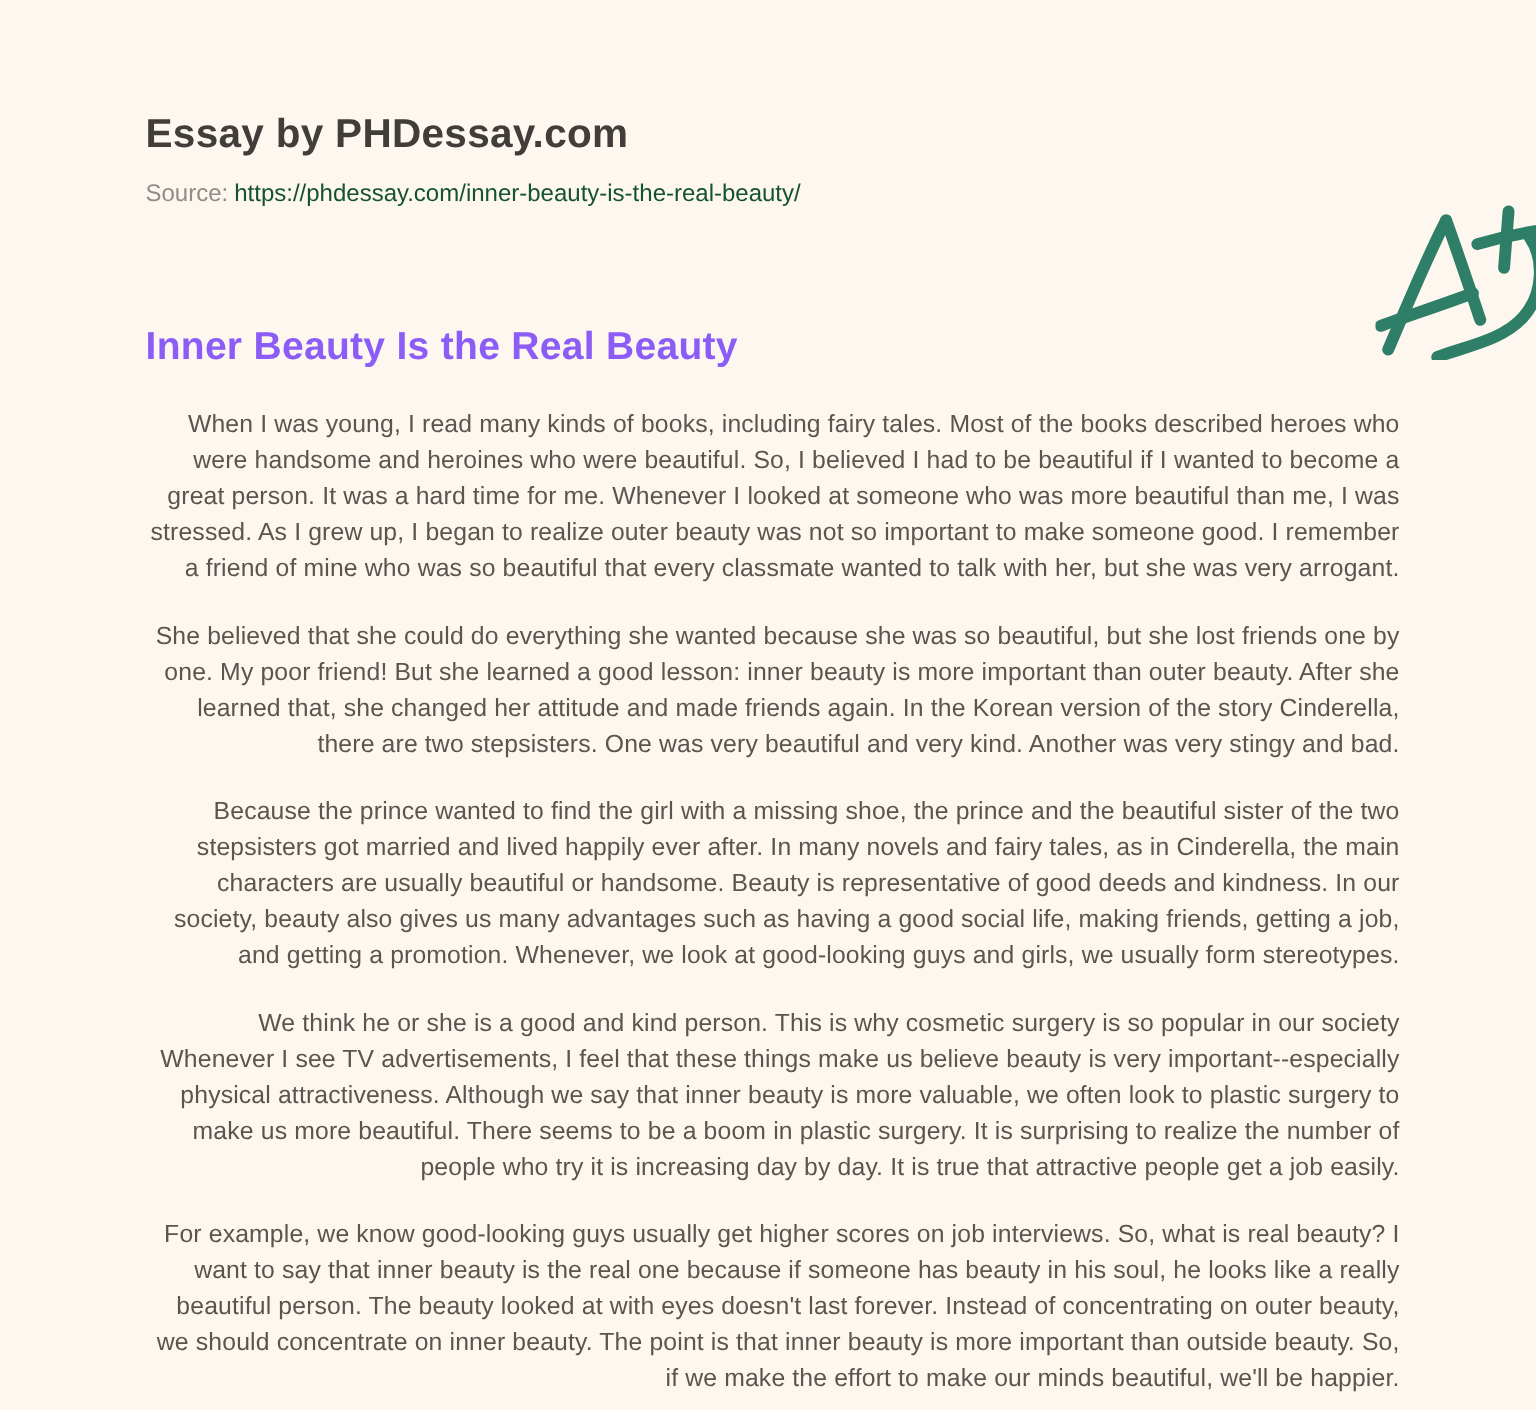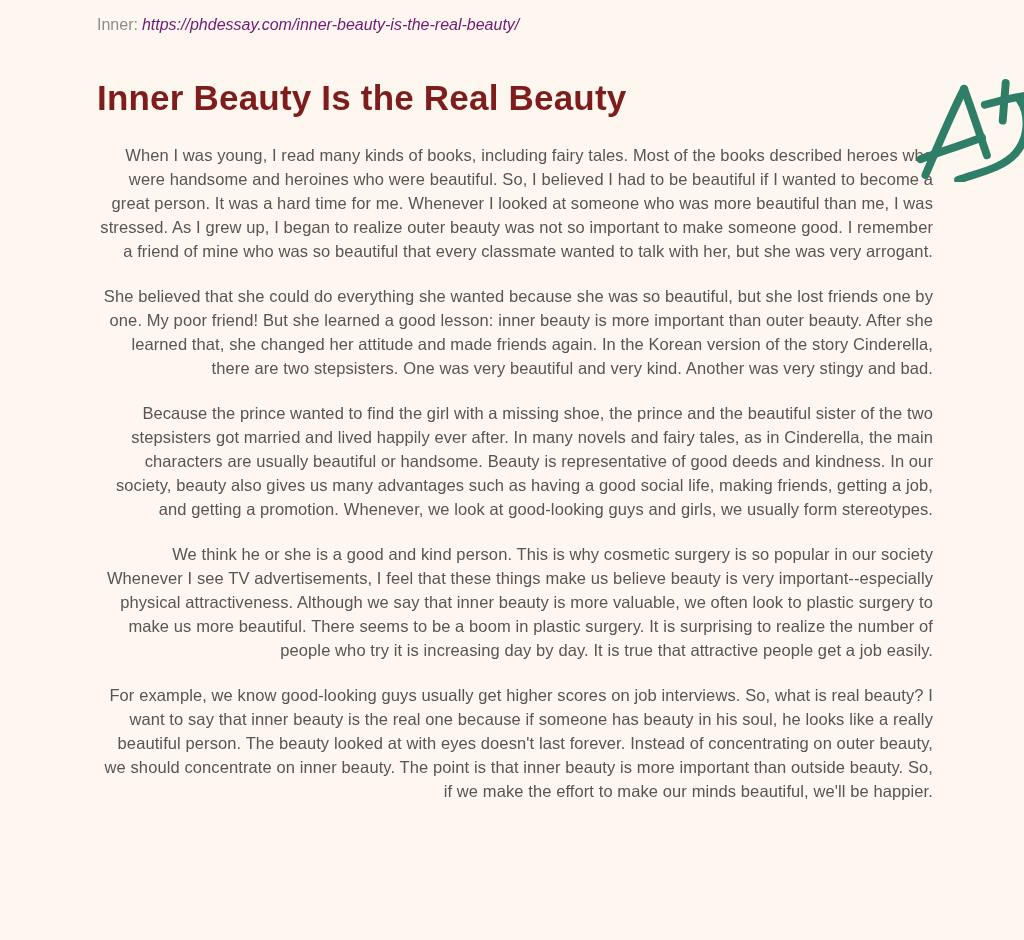--- a/index.html
+++ b/index.html
@@ -21,57 +21,57 @@
     font-weight: 700;
     color: #413D3A;
     letter-spacing: 0.2px;
   }
   .source-line {
     margin-top: 16px;
     font-size: 16px;
     color: #908C86;
   }
   .source-line a {
-    color: #701a75;
+    color: #14532d;
     text-decoration: none;
     margin-left: 4px;
-    font-style: italic;
   }
   .logo {
     position: absolute;
     left: 820px;
     top: 62px;
     width: 112px;
     height: 104px;
   }
   .essay-title {
-    margin-top: 44px;
-    font-size: 35px;
+    margin-top: 76px;
+    font-size: 26px;
     font-weight: 700;
-    color: #7f1d1d;
+    color: #8b5cf6;
     letter-spacing: 0.2px;
   }
   .essay-body { margin-top: 25px; width: 836px; }
   .essay-body p {
     font-size: 16.5px;
     line-height: 24px;
     color: #5A554E;
     margin-bottom: 21px;
     letter-spacing: 0.1px;
     text-align: right;
   }
 </style>
 </head>
 <body>
 
 <div class="content">
 
   <div>
+    <h1 class="byline">Essay by PHDessay.com</h1>
     <div class="source-line">
-      <span>Inner:</span><a href="#">https://phdessay.com/inner-beauty-is-the-real-beauty/</a>
+      <span>Source:</span><a href="#">https://phdessay.com/inner-beauty-is-the-real-beauty/</a>
     </div>
   </div>
 
   <div class="logo">
     <svg viewBox="0 0 110 105" width="112" height="104" fill="none" stroke="#2E7E68" stroke-width="8" stroke-linecap="round">
       <path d="M 7 98 C 19 70, 33 36, 46 11"></path>
       <path d="M 46 11 C 54 33, 62 57, 69 78"></path>
       <path d="M 2 82 C 21 75, 43 68, 64 60"></path>
       <path d="M 88 5 C 87 17, 86 29, 85 43"></path>
       <path d="M 67 27 C 81 23, 95 20, 108 18"></path>

